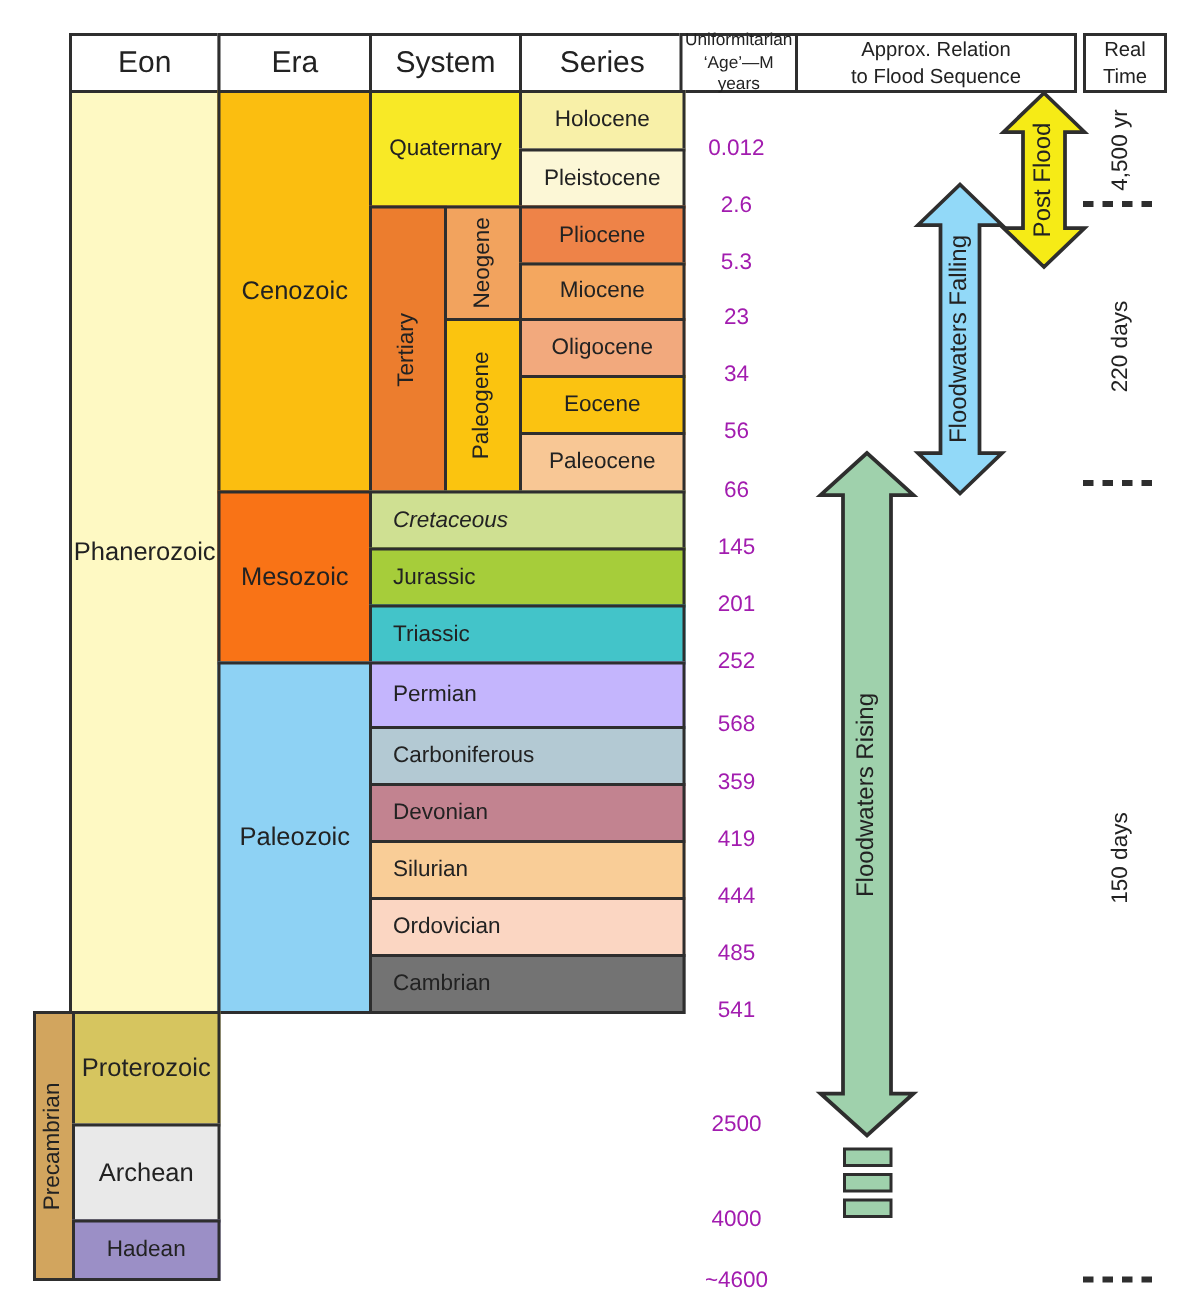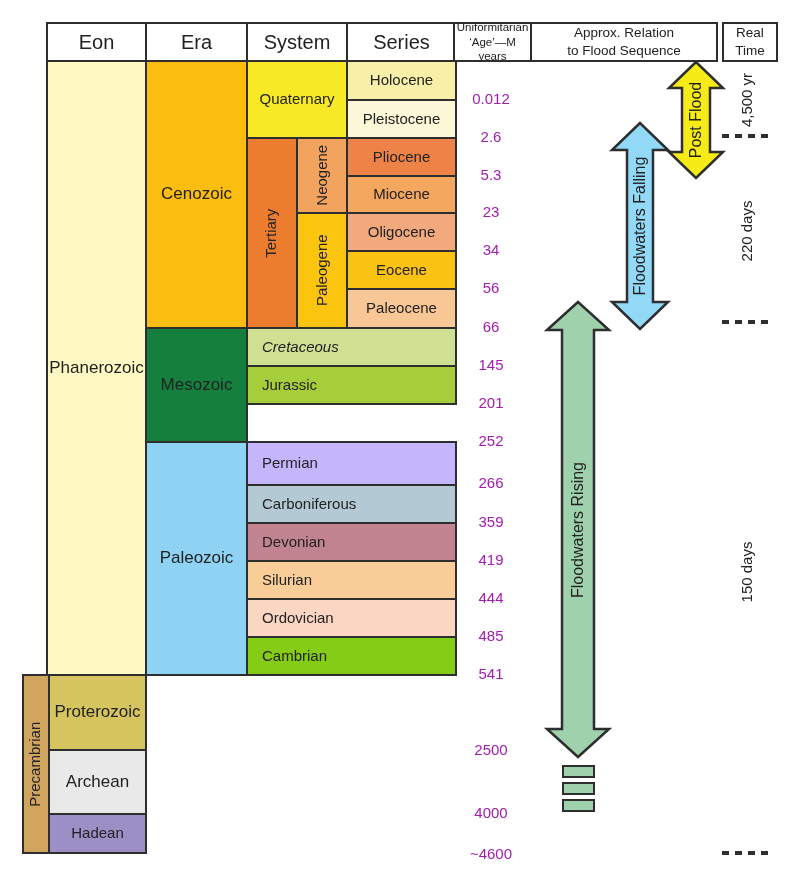--- a/index.html
+++ b/index.html
@@ -43,21 +43,21 @@
     <span><span>Real</span><br>
           <span>Time</span></span>
   </div>
 
   <div class="c big" style="left: 46px; top: 60px; width: 101px; height: 616px; background: #fef9c3;">Phanerozoic</div>
   <div class="c" style="left: 22px; top: 674px; width: 28px; height: 180px; background: rgb(210, 165, 94);">
     <span class="vtext">Precambrian</span>
   </div>
 
   <div class="c big" style="left: 145px; top: 60px; width: 103px; height: 269px; background: rgb(251, 190, 16);">Cenozoic</div>
-  <div class="c big" style="left: 145px; top: 327px; width: 103px; height: 116px; background: #15803d;">Mesozoic</div>
+  <div class="c big" style="left: 145px; top: 327px; width: 103px; height: 116px; background: #f97316;">Mesozoic</div>
   <div class="c big" style="left: 145px; top: 441px; width: 103px; height: 235px; background: rgb(142, 210, 244);">Paleozoic</div>
   <div class="c big" style="left: 48px; top: 674px; width: 99px; height: 77px; background: rgb(214, 197, 95);">Proterozoic</div>
   <div class="c big" style="left: 48px; top: 749px; width: 99px; height: 66px; background: rgb(233, 233, 233);">Archean</div>
   <div class="c" style="left: 48px; top: 813px; width: 99px; height: 41px; background: rgb(155, 143, 198);">Hadean</div>
 
   <div class="c" style="left: 246px; top: 60px; width: 102px; height: 79px; background: rgb(248, 233, 38);">Quaternary</div>
   <div class="c" style="left: 246px; top: 137px; width: 52px; height: 192px; background: rgb(236, 125, 46);">
     <span class="vtext">Tertiary</span>
   </div>
   <div class="c" style="left: 296px; top: 137px; width: 52px; height: 77px; background: rgb(242, 163, 94);">
@@ -70,38 +70,39 @@
   <div class="c" style="left: 346px; top: 60px; width: 111px; height: 41px; background: rgb(248, 240, 168);">Holocene</div>
   <div class="c" style="left: 346px; top: 99px; width: 111px; height: 40px; background: rgb(252, 247, 214);">Pleistocene</div>
   <div class="c" style="left: 346px; top: 137px; width: 111px; height: 40px; background: rgb(238, 131, 72);">Pliocene</div>
   <div class="c" style="left: 346px; top: 175px; width: 111px; height: 39px; background: rgb(244, 167, 95);">Miocene</div>
   <div class="c" style="left: 346px; top: 212px; width: 111px; height: 40px; background: rgb(242, 169, 125);">Oligocene</div>
   <div class="c" style="left: 346px; top: 250px; width: 111px; height: 40px; background: rgb(251, 195, 17);">Eocene</div>
   <div class="c" style="left: 346px; top: 288px; width: 111px; height: 41px; background: rgb(248, 199, 149);">Paleocene</div>
 
   <div class="c lft" style="left: 246px; top: 327px; width: 211px; height: 40px; background: rgb(207, 224, 146); font-style: italic;">Cretaceous</div>
   <div class="c lft" style="left: 246px; top: 365px; width: 211px; height: 40px; background: rgb(166, 205, 58);">Jurassic</div>
+  <div class="c lft" style="left: 246px; top: 403px; width: 211px; height: 40px; background: rgb(67, 196, 201);">Triassic</div>
   <div class="c lft" style="left: 246px; top: 441px; width: 211px; height: 45px; background: #c4b5fd;">Permian</div>
   <div class="c lft" style="left: 246px; top: 484px; width: 211px; height: 40px; background: rgb(179, 201, 211);">Carboniferous</div>
   <div class="c lft" style="left: 246px; top: 522px; width: 211px; height: 40px; background: rgb(194, 131, 144);">Devonian</div>
   <div class="c lft" style="left: 246px; top: 560px; width: 211px; height: 40px; background: rgb(249, 205, 151);">Silurian</div>
   <div class="c lft" style="left: 246px; top: 598px; width: 211px; height: 40px; background: rgb(251, 214, 194);">Ordovician</div>
-  <div class="c lft" style="left: 246px; top: 636px; width: 211px; height: 40px; background: #84cc16; text-align: right;">Cambrian</div>
+  <div class="c lft" style="left: 246px; top: 636px; width: 211px; height: 40px; background: #737373; text-align: right;">Cambrian</div>
 
   <div class="age" style="left:446px;top:90px">0.012</div>
   <div class="age" style="left:446px;top:128px">2.6</div>
   <div class="age" style="left:446px;top:166px">5.3</div>
   <div class="age" style="left:446px;top:203px">23</div>
   <div class="age" style="left:446px;top:241px">34</div>
   <div class="age" style="left:446px;top:279px">56</div>
   <div class="age" style="left:446px;top:318px">66</div>
   <div class="age" style="left:446px;top:356px">145</div>
   <div class="age" style="left:446px;top:394px">201</div>
   <div class="age" style="left:446px;top:432px">252</div>
-  <div class="age" style="left:446px;top:474px">266</div>
+  <div class="age" style="left:446px;top:474px">568</div>
   <div class="age" style="left:446px;top:513px">359</div>
   <div class="age" style="left:446px;top:551px">419</div>
   <div class="age" style="left:446px;top:589px">444</div>
   <div class="age" style="left:446px;top:627px">485</div>
   <div class="age" style="left:446px;top:665px">541</div>
   <div class="age" style="left:446px;top:741px">2500</div>
   <div class="age" style="left:446px;top:804px">4000</div>
   <div class="age" style="left:446px;top:845px">~4600</div>
 
   <svg class="overlay" width="800" height="875" viewBox="0 0 800 875">

